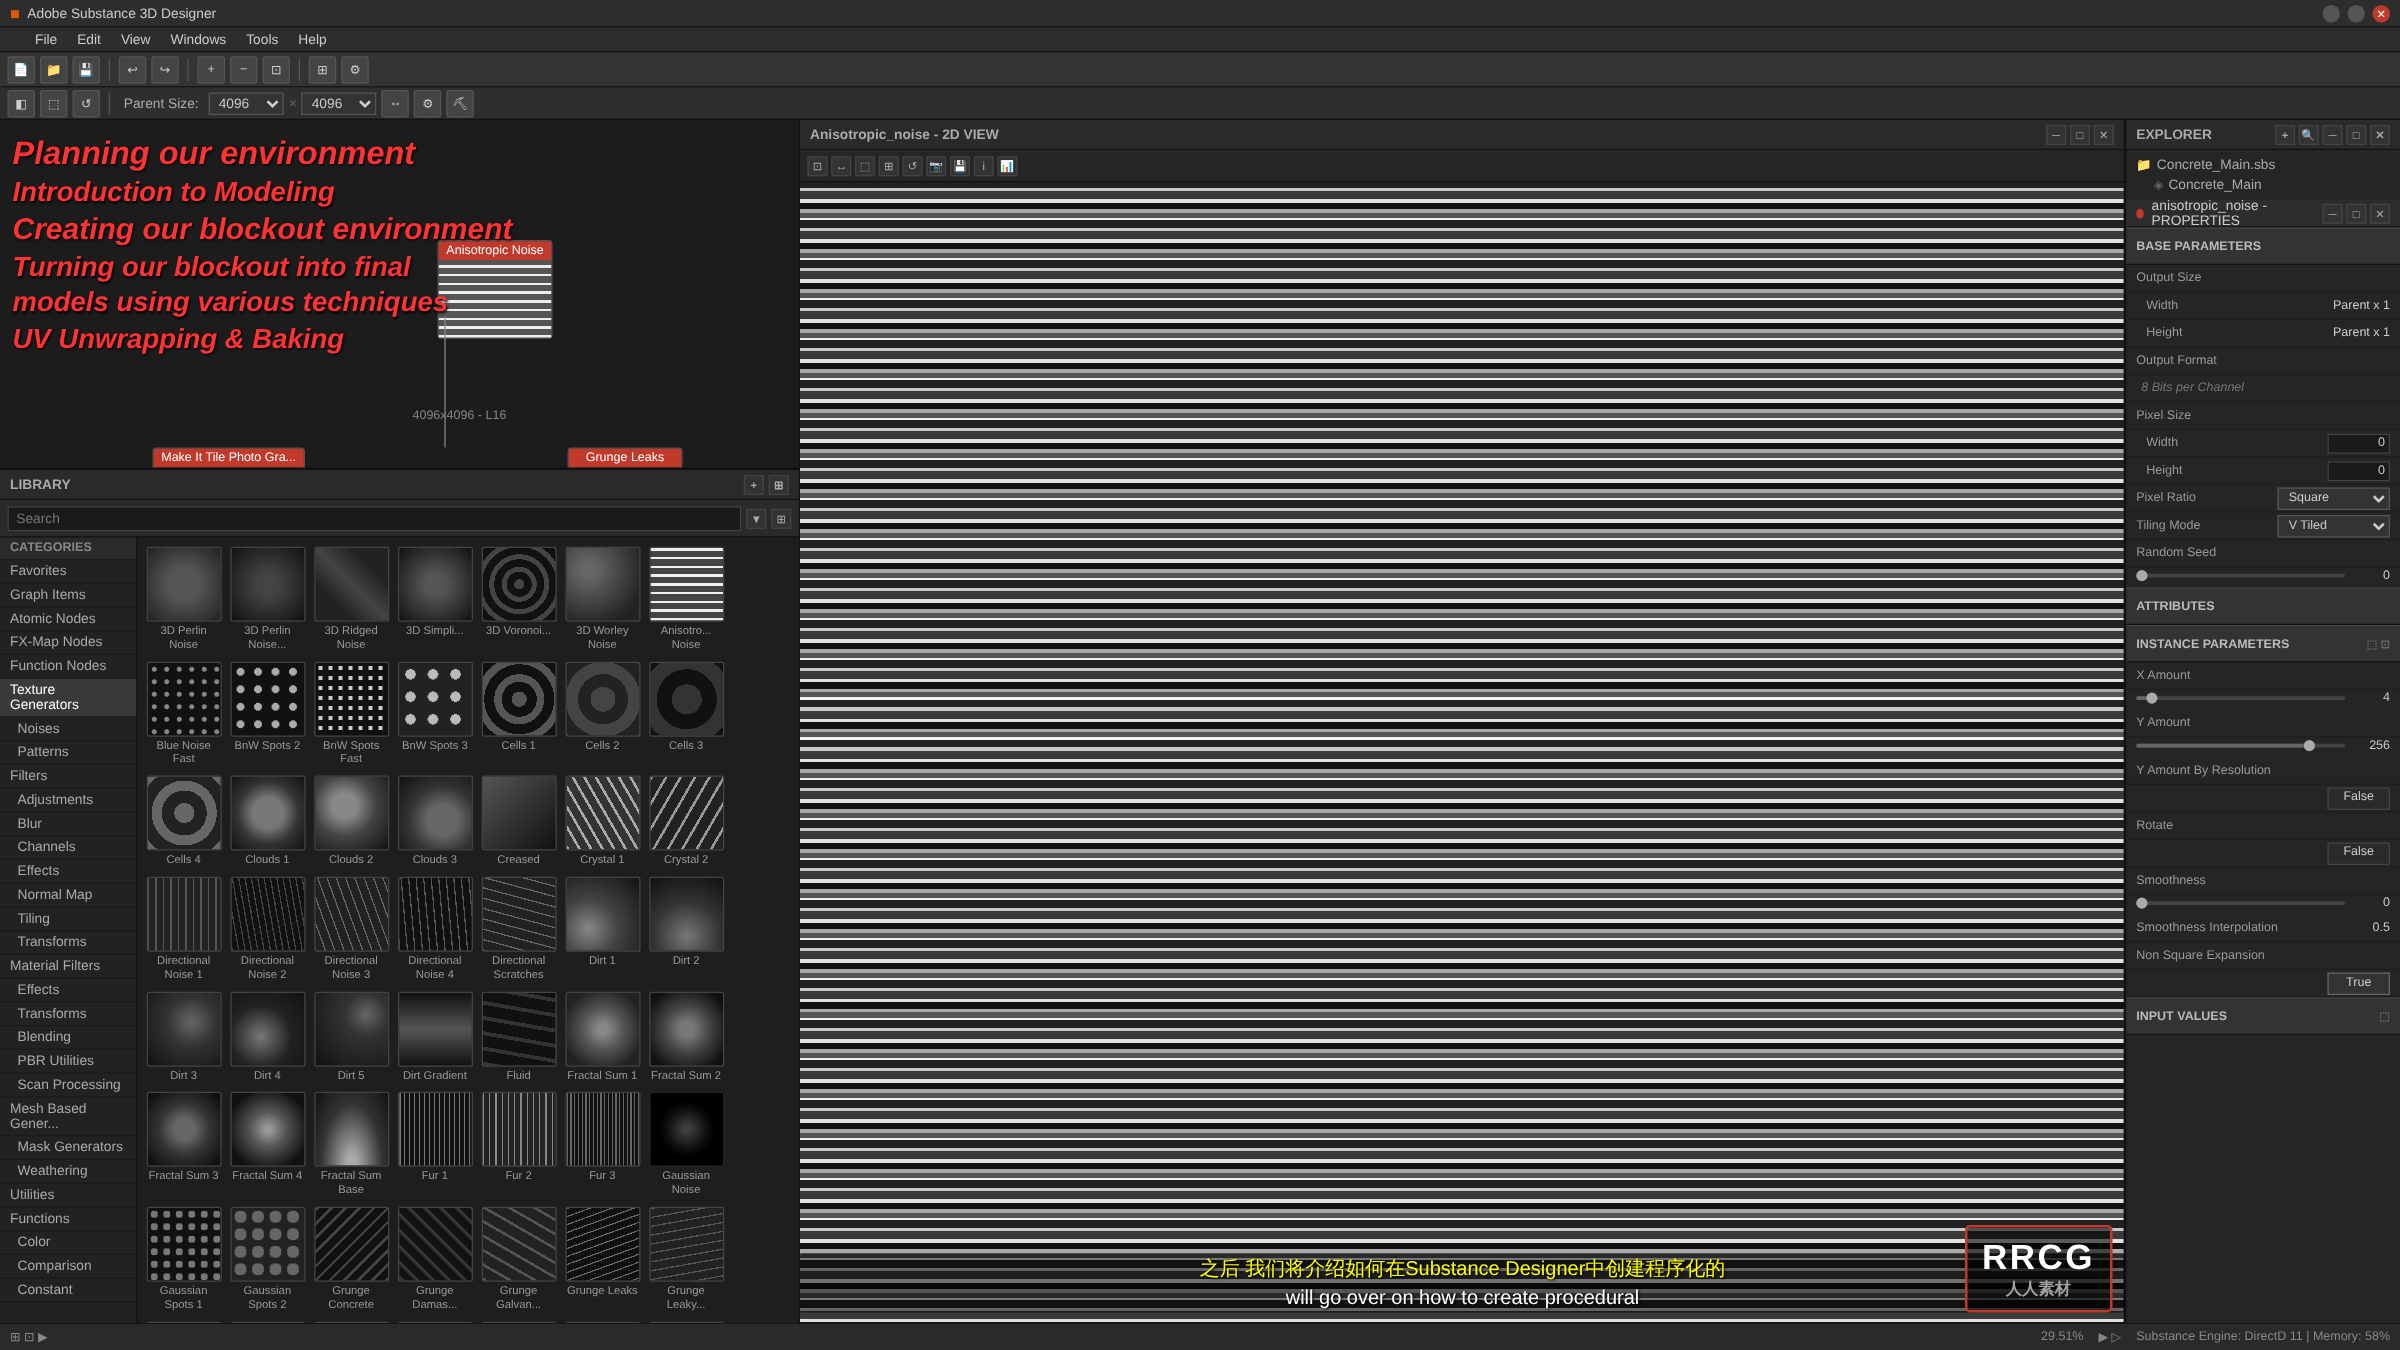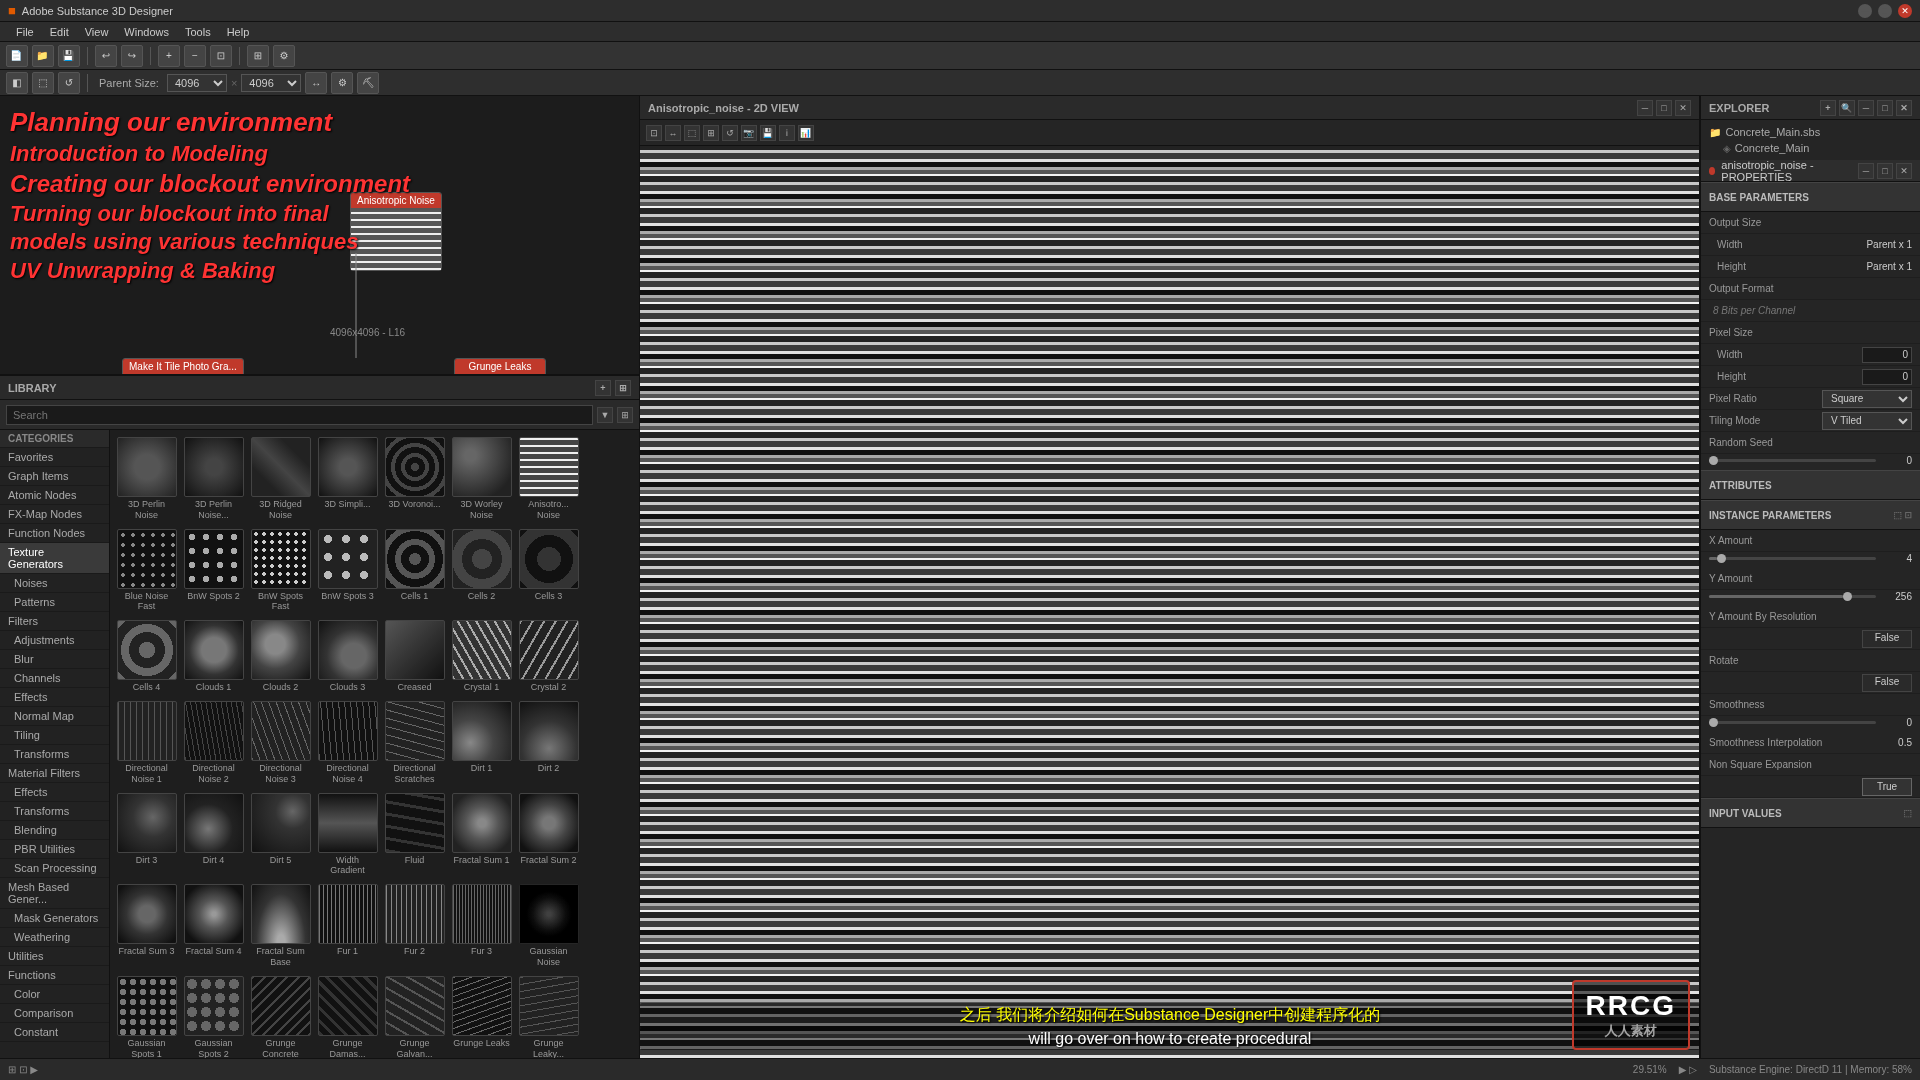--- a/index.html
+++ b/index.html
@@ -33,21 +33,21 @@
     .title-btn.minimize { background: #555; }
     .title-btn.maximize { background: #555; }
     .title-btn.close { background: #c0392b; color: #fff; }
 
     
     #menubar {
       height: 20px;
       background: #2d2d2d;
       display: flex;
       align-items: center;
-      padding: 0 8px;
+      padding: 0 20px;
       position: absolute;
       top: 22px; left: 0; right: 0;
       z-index: 100;
       border-bottom: 1px solid #111;
     }
     .menu-item {
       padding: 0 8px;
       height: 20px;
       line-height: 20px;
       color: #ccc;
@@ -894,21 +894,21 @@
             <div class="asset-item">
               <div class="asset-thumb" style="background: radial-gradient(circle at 40% 60%, #777 0%, #222 50%, #111 100%);"></div>
               <div class="asset-label">Dirt 4</div>
             </div>
             <div class="asset-item">
               <div class="asset-thumb" style="background: radial-gradient(circle at 70% 30%, #666 0%, #333 30%, #111 100%);"></div>
               <div class="asset-label">Dirt 5</div>
             </div>
             <div class="asset-item">
               <div class="asset-thumb" style="background: linear-gradient(180deg, #111 0%, #555 50%, #111 100%);"></div>
-              <div class="asset-label">Width Gradient</div>
+              <div class="asset-label">Dirt Gradient</div>
             </div>
             <div class="asset-item">
               <div class="asset-thumb" style="background: repeating-linear-gradient(10deg,#333,#333 3px,#111 3px,#111 12px);"></div>
               <div class="asset-label">Fluid</div>
             </div>
             <div class="asset-item">
               <div class="asset-thumb" style="background: radial-gradient(ellipse, #888 10%,#555 40%,#222 80%);"></div>
               <div class="asset-label">Fractal Sum 1</div>
             </div>
             <div class="asset-item">

